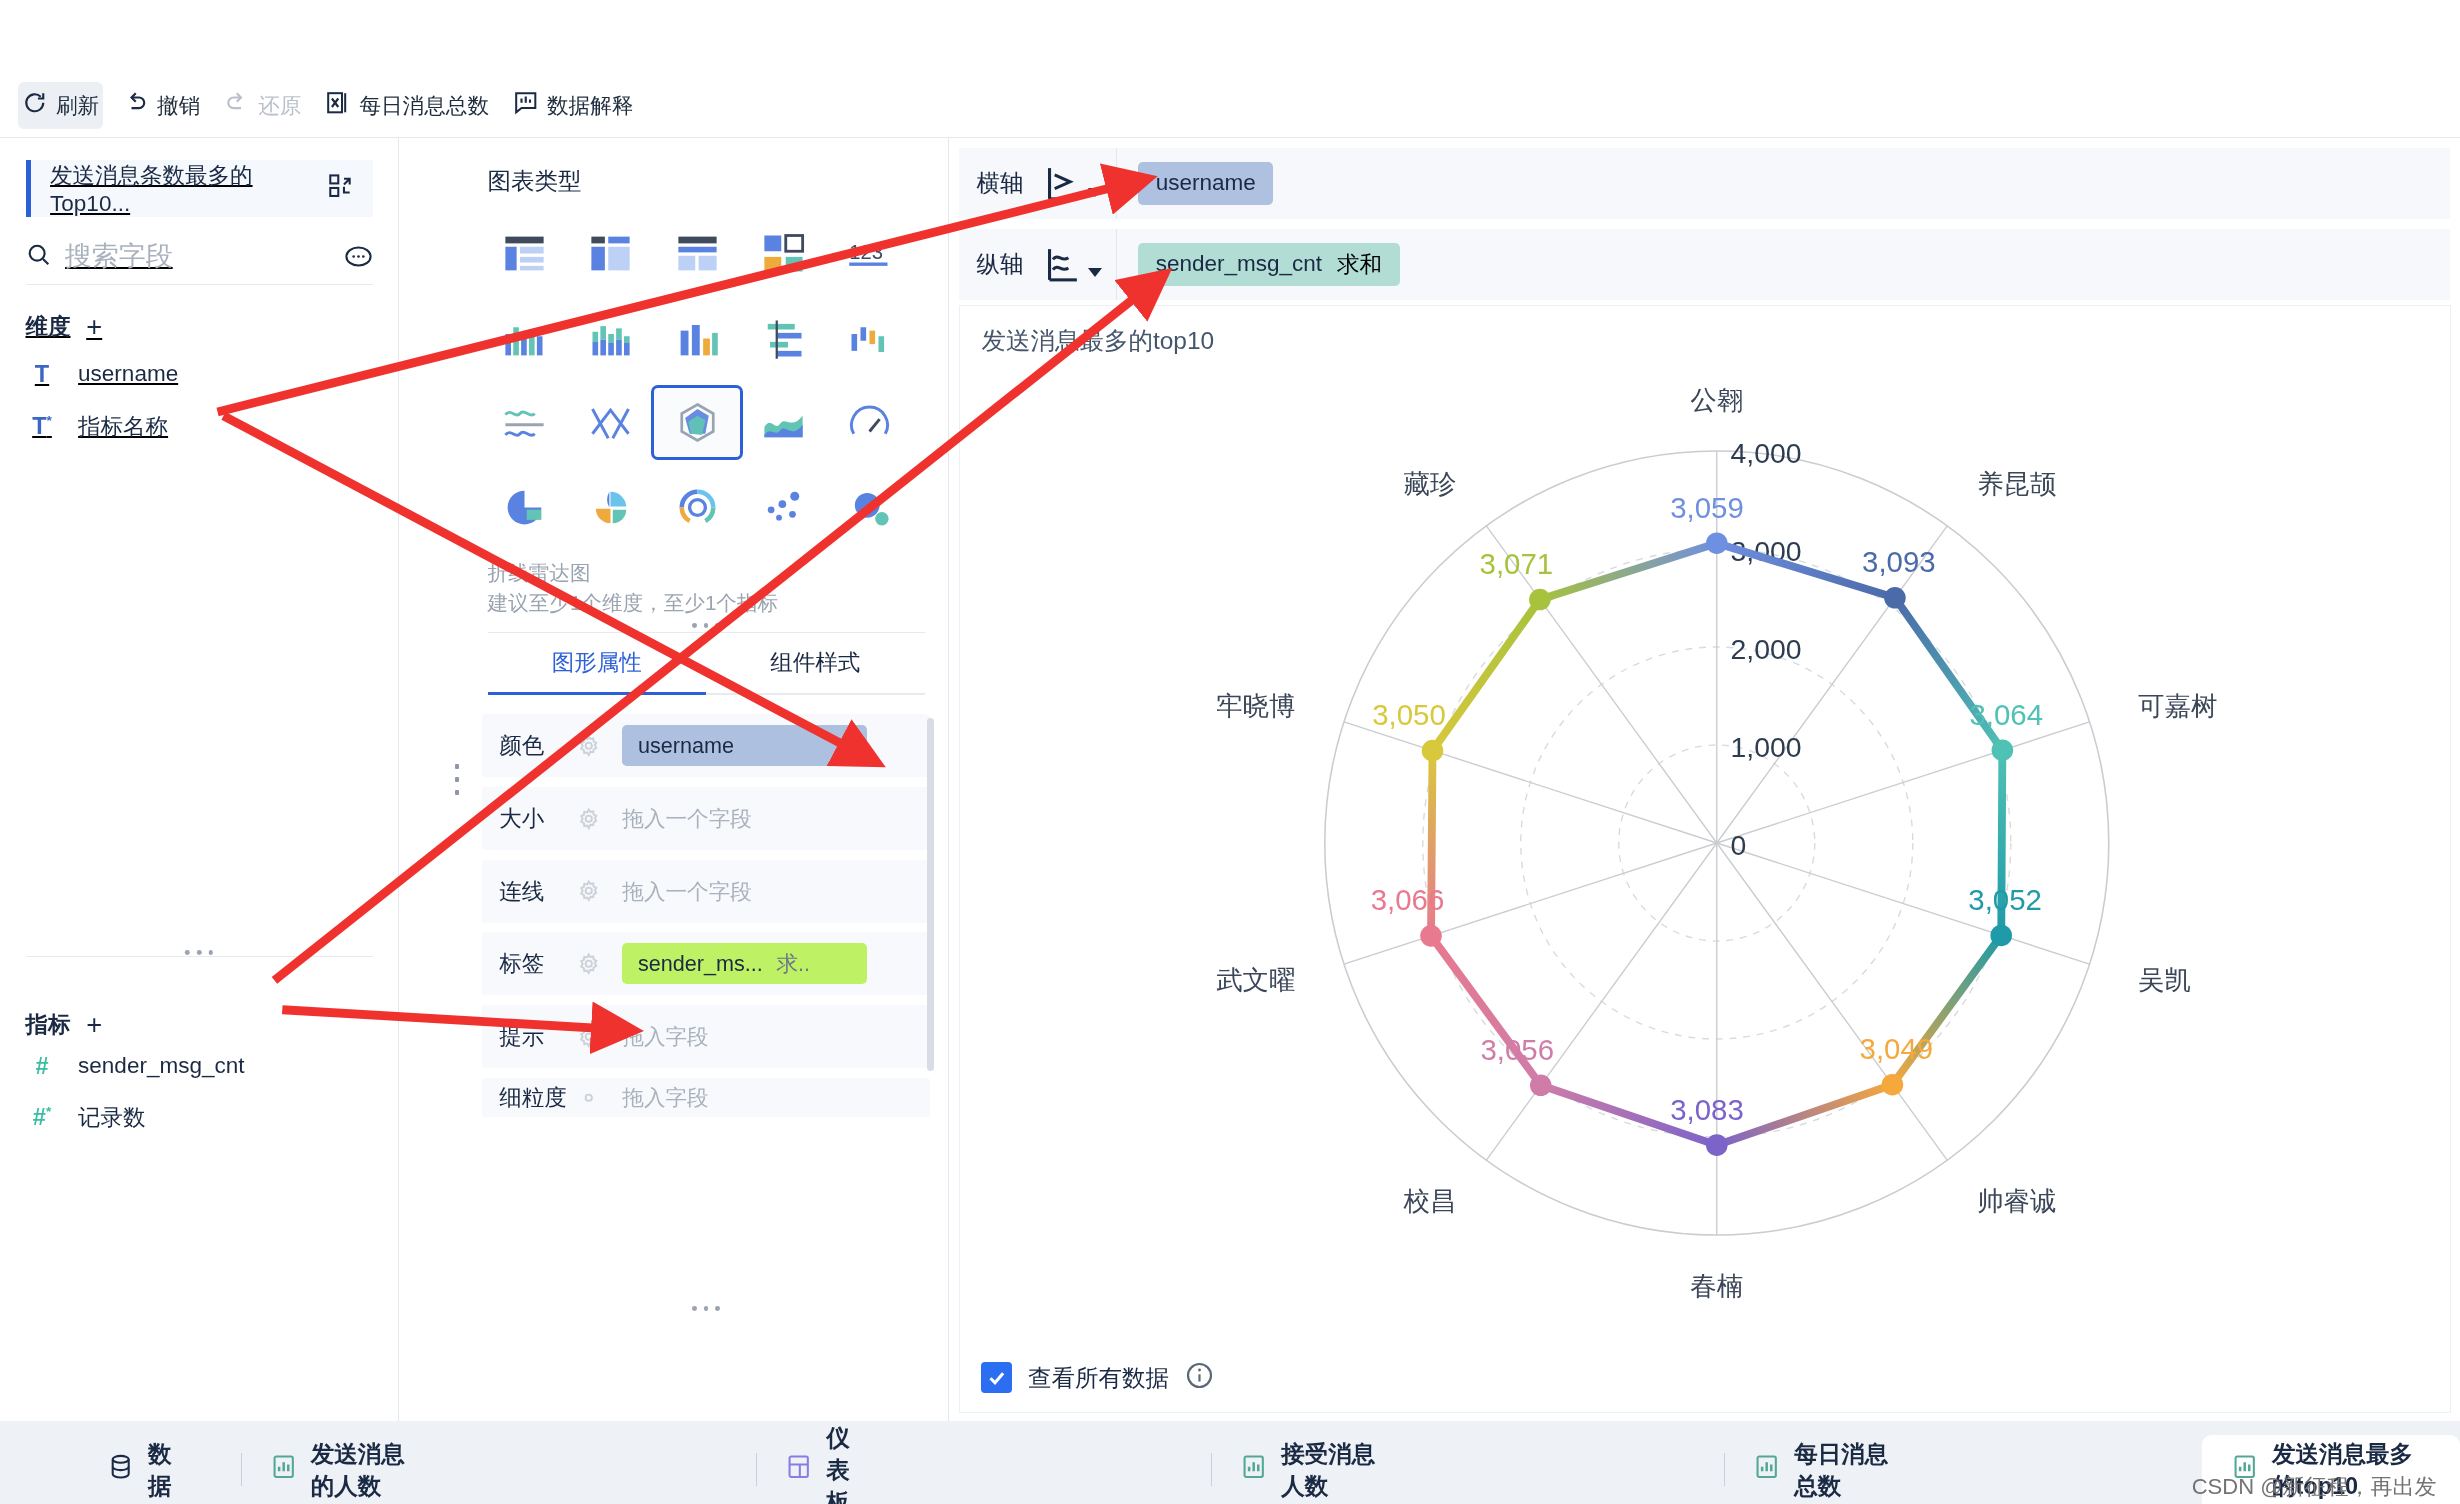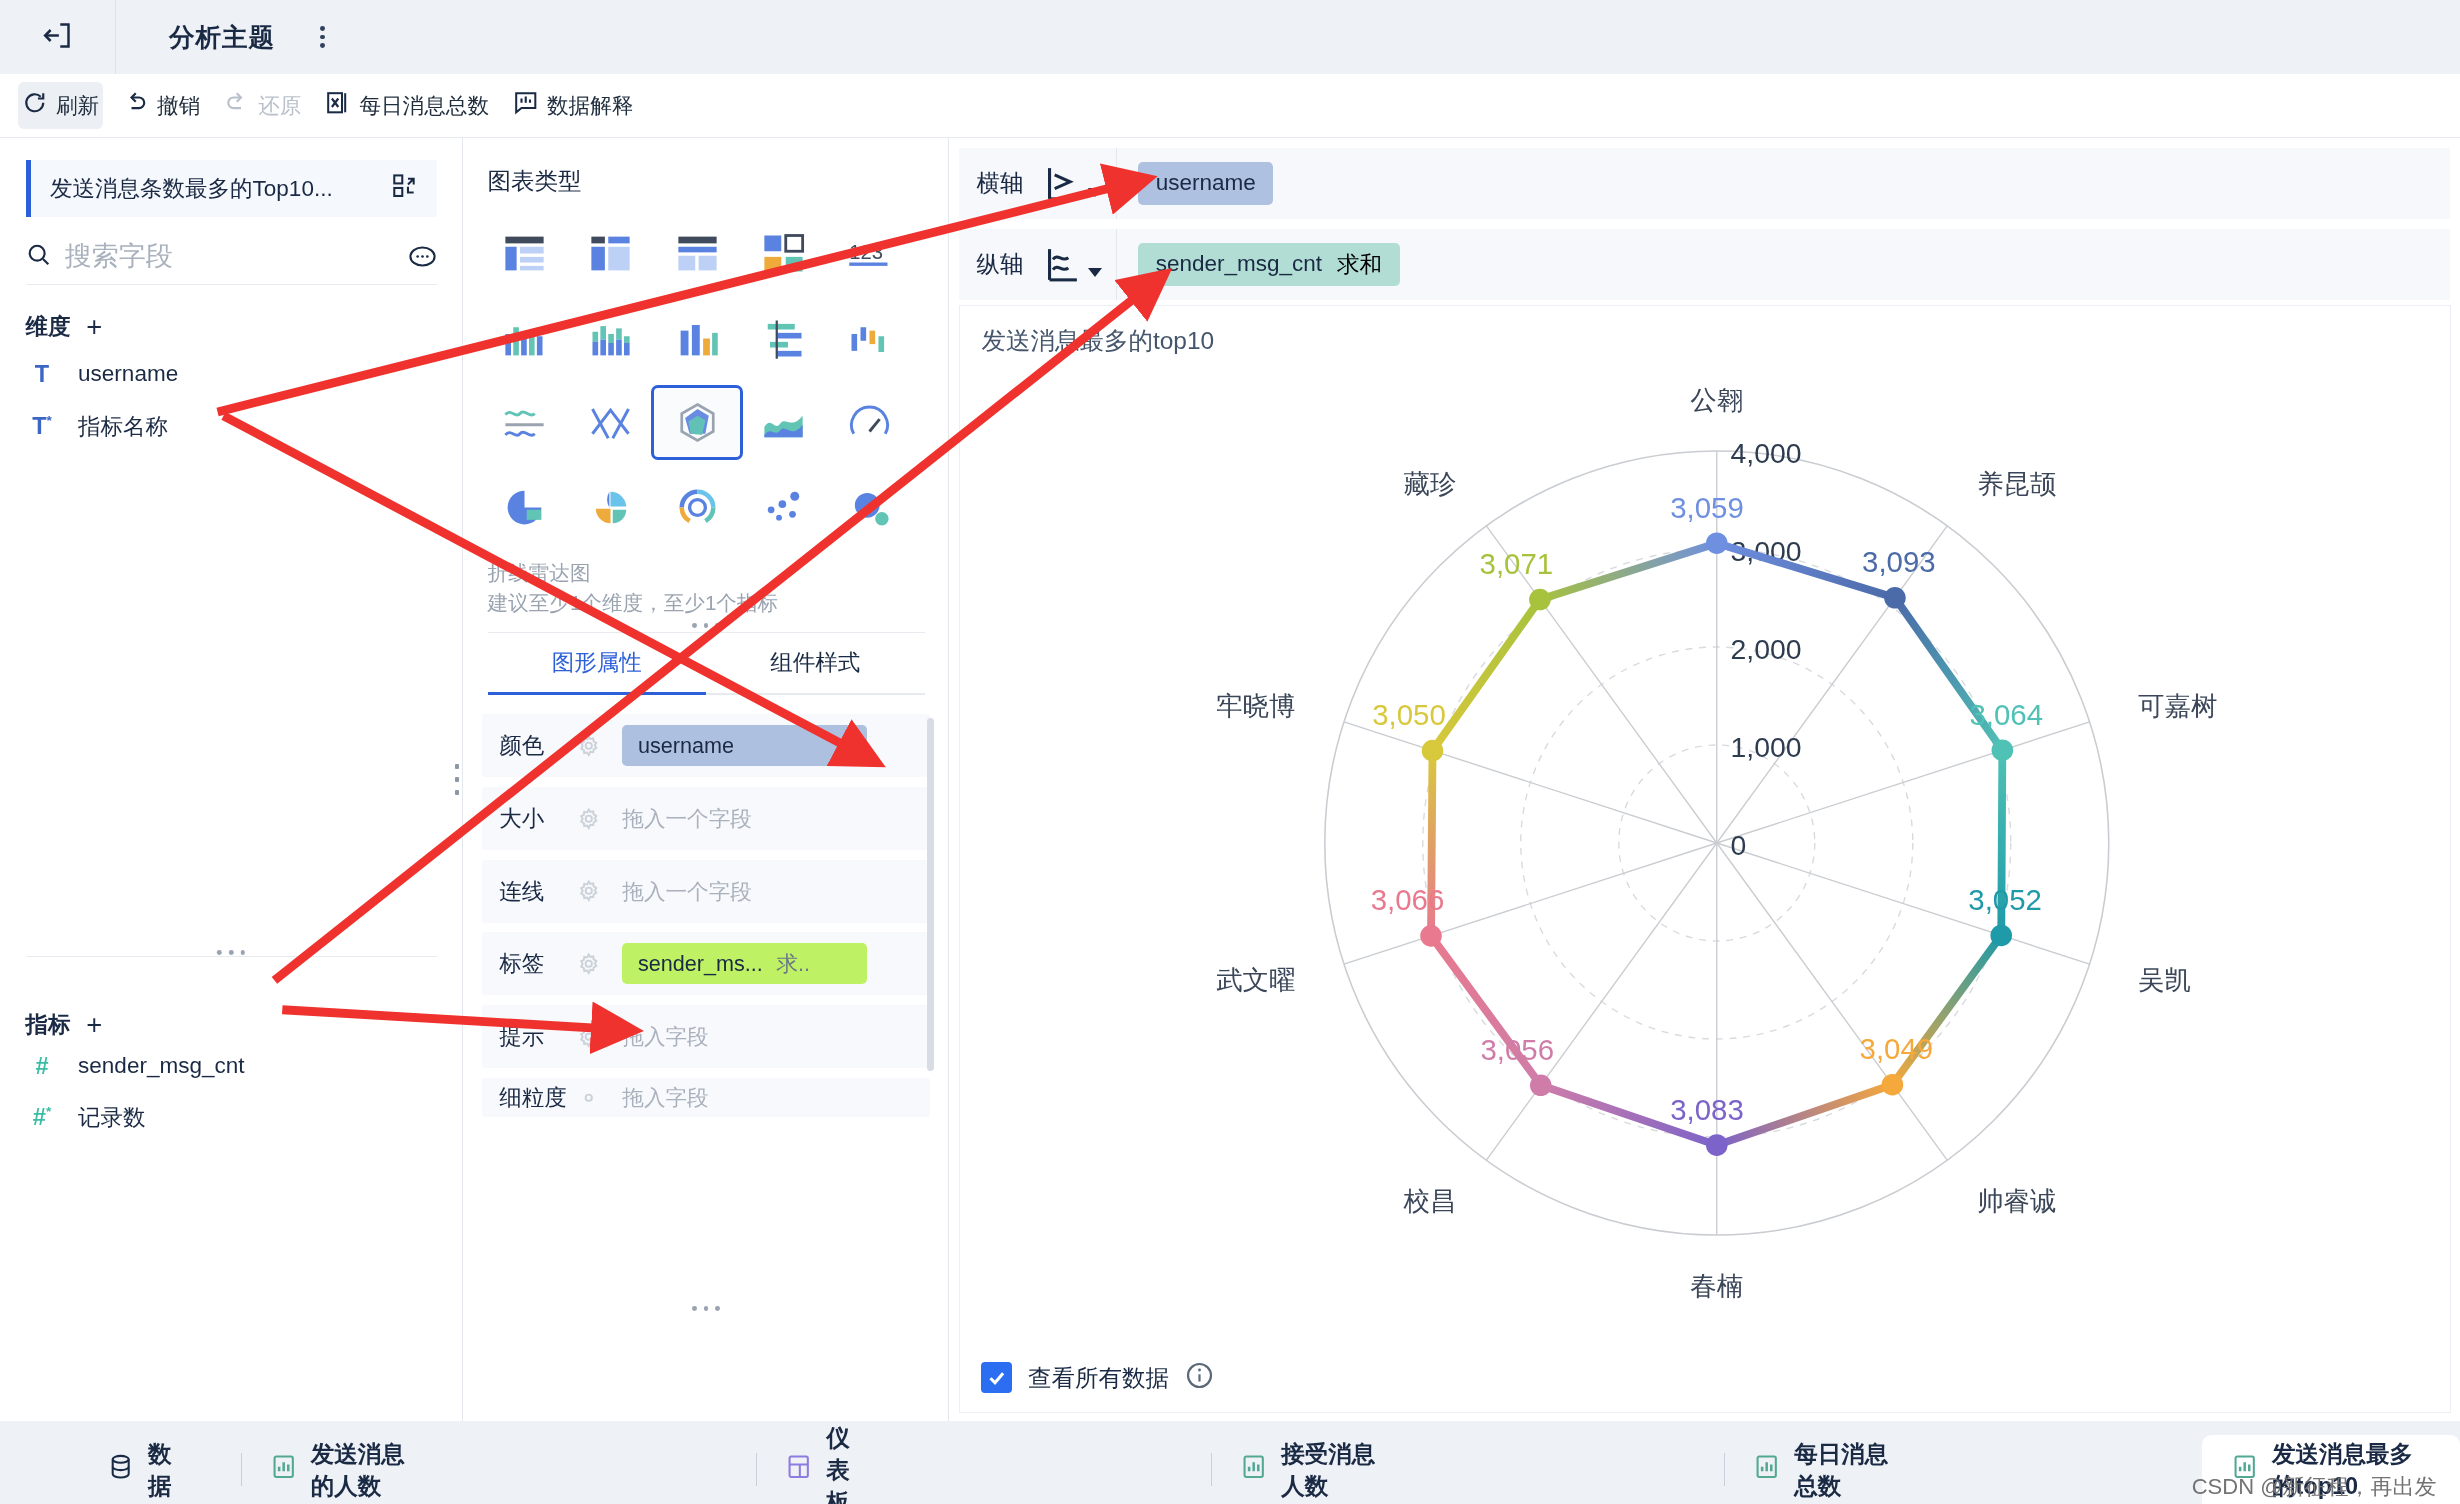--- a/index.html
+++ b/index.html
@@ -39,22 +39,22 @@
     display:flex; align-items:center; gap:8.8px; height:47px; padding:0 4px;
     border-radius:5.9px; font-size:21.6px; color:#1f2d3d; cursor:pointer; margin-right:15.7px;
     white-space:nowrap;
   }
   .tool-btn.active { background:#eceff4; }
   .tool-btn.disabled { color:#b9c0cb; cursor:default; }
   .tool-btn svg { width:25.5px; height:25.5px; flex:0 0 auto; }
 
   
   .left-panel {
-    position:absolute; left:0; top:138px; width:463px; height:1283px;
-    background:#fff; border-right:1px solid #e4e8ee;
+    position:absolute; left:0; top:138px; width:399px; height:1283px;
+    background:#fff; border-right:1px solid #e4e8ee;text-decoration:underline;
   }
   .ds-chip {
     margin:21.6px 25.5px 0 25.5px; height:57px; background:#f5f8fd;
     border-left:5.9px solid #2c5fd8; display:flex; align-items:center;
     padding:0 17.6px 0 19.6px; justify-content:space-between;
   }
   .ds-chip .nm { font-size:22.5px; color:#1b2a44; }
   .ds-chip .ic svg { width:27.4px; height:27.4px; }
   .search-row {
     margin:11.8px 25.5px 0 25.5px; height:57px; display:flex; align-items:center;
@@ -218,37 +218,20 @@
   }
 
   
   .arrows { position:absolute; left:0; top:0; width:2460px; height:1505px; pointer-events:none; }
 </style>
 </head>
 <body>
 
 <div id="app">
 
-  <div class="titlebar">
-    <div class="tb-back">
-      <span>
-        <svg viewBox="0 0 24 24" fill="none" stroke="#1b2a44" stroke-width="1.8">
-          <path d="M14 4h6v16h-6"></path>
-            <path d="M13 12H3"></path>
-            <path d="M7 8l-4 4 4 4"></path>
-        </svg>
-      </span>
-    </div>
-    <div class="tb-title">分析主题</div>
-    <div class="tb-dots">
-        <i></i>
-        <i></i>
-        <i></i>
-      </div>
-  </div>
 
   <div class="toolbar">
     <div class="tool-btn active">
       <span>
         <svg viewBox="0 0 24 24" fill="none" stroke="#1b2a44" stroke-width="2">
           <path d="M20 12a8 8 0 1 1-2.4-5.7"></path>
             <path d="M20 3v5h-5"></path>
         </svg>
       </span>
       <span>刷新</span>

